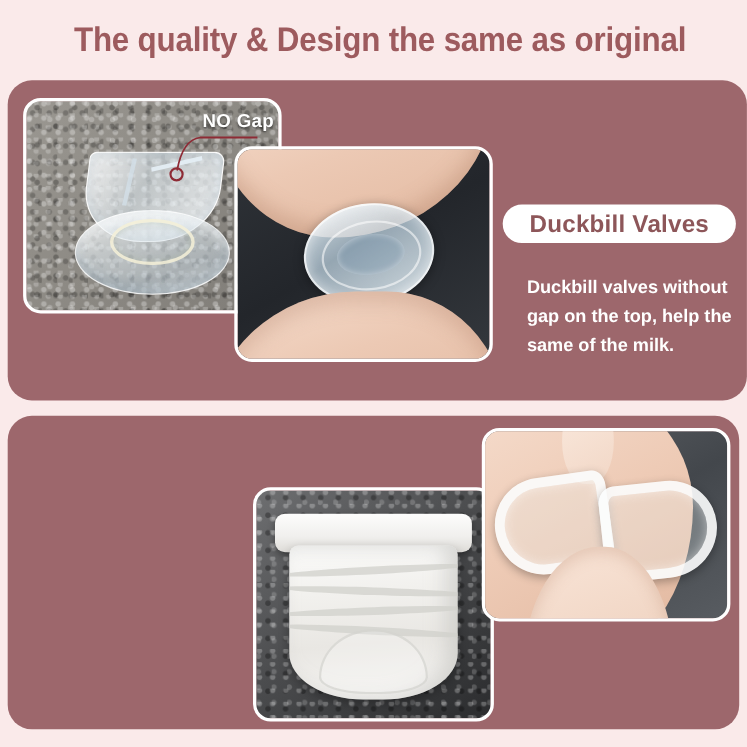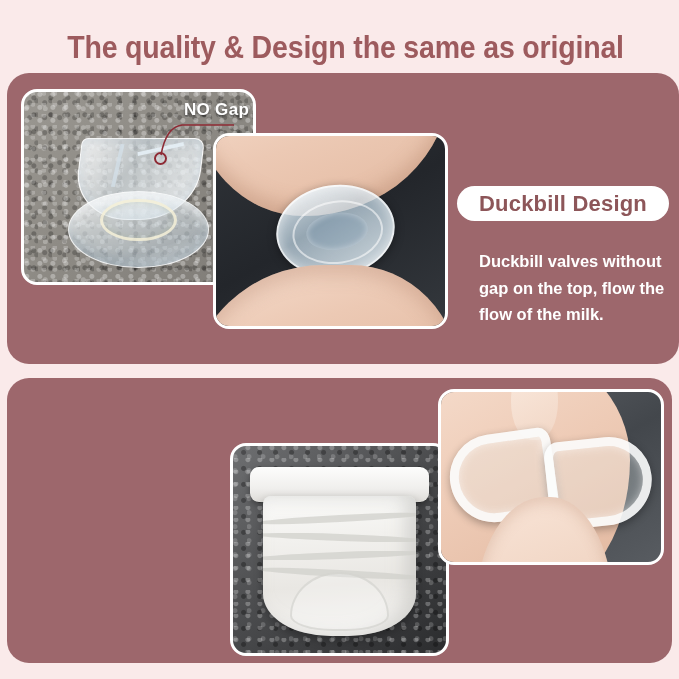--- a/index.html
+++ b/index.html
@@ -9,21 +9,21 @@
     height: 679px;
     background: #faeaea;
     font-family: "Liberation Sans", sans-serif;
     overflow: hidden;
     position: relative;
   }
 
   
   .header {
     position: absolute;
-    left: 0; top: 12px;
+    left: 0; top: 0;
     width: 679px; height: 72px;
     display: flex;
     align-items: center;
     justify-content: center;
     padding-left: 12px;
   }
   .header-title {
     font-family: "Liberation Sans Narrow", "Liberation Sans", sans-serif;
     font-size: 31px;
     font-weight: bold;
@@ -368,23 +368,23 @@
   </div>
 
   <div class="photo" id="photo-valve-fingers">
     <div class="finger" id="finger-top">
       
     </div>
     <div class="oval-valve"></div>
     <div class="finger" id="finger-bottom"></div>
   </div>
 
-  <div class="badge" id="badge-duckbill">Duckbill Design</div>
-
-  <div class="body-copy" id="copy-duckbill">Duckbill valves without gap on the top, flow the flow of the milk.</div>
+  <div class="badge" id="badge-duckbill">Duckbill Valves</div>
+
+  <div class="body-copy" id="copy-duckbill">Duckbill valves without gap on the top, help the same of the milk.</div>
 </div>
 
 <div class="panel" id="panel-diaphragms">
 
   <div class="photo" id="photo-diaphragm-cup">
     <div class="cup-lid"></div>
     <div class="cup-body">
       <div class="cup-ridge" style="top:14%;transform:rotate(-3deg);"></div>
       <div class="cup-ridge" style="top:27%;transform:rotate(2deg);"></div>
       <div class="cup-ridge" style="top:40%;transform:rotate(-2deg);"></div>

